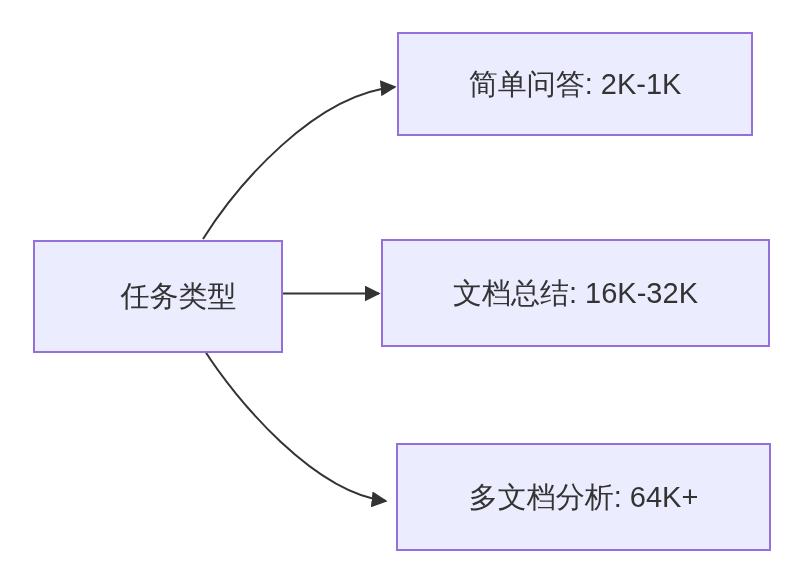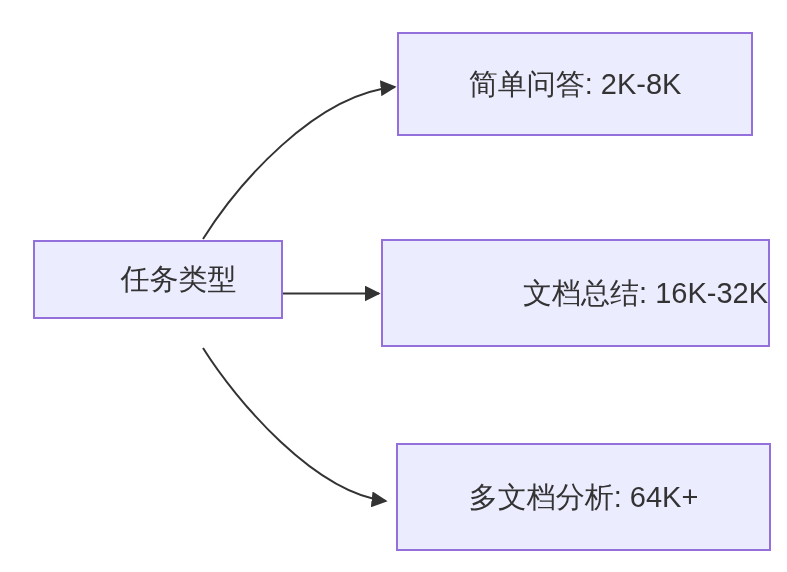--- a/index.html
+++ b/index.html
@@ -34,23 +34,23 @@
     align-items: center;
     justify-content: center;
     background: var(--node-fill, #ECECFF);
     border: 2px solid var(--node-border, #9370DB);
     color: var(--text, #333333);
     font-size: 29px;
     line-height: 1.2;
     text-align: center;
     white-space: nowrap;
   }
-  .node-root { left: 33px;  top: 240px; width: 250px; height: 79px; padding-left: 41px; }
+  .node-root { left: 33px;  top: 240px; width: 250px; height: 113px; padding-left: 41px; }
   .node-b0   { left: 397px; top: 32px;  width: 356px; height: 104px; }
-  .node-b1   { left: 381px; top: 239px; width: 389px; height: 108px; justify-content: flex-end; }
+  .node-b1   { left: 381px; top: 239px; width: 389px; height: 108px; }
   .node-b2   { left: 396px; top: 443px; width: 375px; height: 108px; }
 </style>
 </head>
 <body>
 
 <div class="canvas" style="--node-fill: #ECECFF; --node-border: #9370DB; --edge: #333333; --text: #333333; --bg: #FFFFFF;">
 
   <svg class="edges" width="787" height="572" viewBox="0 0 787 572" xmlns="http://www.w3.org/2000/svg">
     <defs>
       <marker id="arrowhead" viewBox="0 0 10 10" refX="9" refY="5" markerWidth="8" markerHeight="8" orient="auto">
@@ -60,21 +60,21 @@
     <path class="edge" d="M203,239 C237,185 315,94 395,87" marker-end="url(#arrowhead)"></path>
     <path class="edge" d="M283,293.5 L379,293.5" marker-end="url(#arrowhead)"></path>
     <path class="edge" d="M203,348 C237,402 315,493 386,501" marker-end="url(#arrowhead)"></path>
   </svg>
 
   <div class="node node-root">
     <span>任务类型</span>
   </div>
 
   <div class="node node-b0">
-    <span>简单问答: 2K-8K</span>
+    <span>简单问答: 2K-1K</span>
   </div>
 
   <div class="node node-b1">
     <span>文档总结: 16K-32K</span>
   </div>
 
   <div class="node node-b2">
     <span>多文档分析: 64K+</span>
   </div>
 

